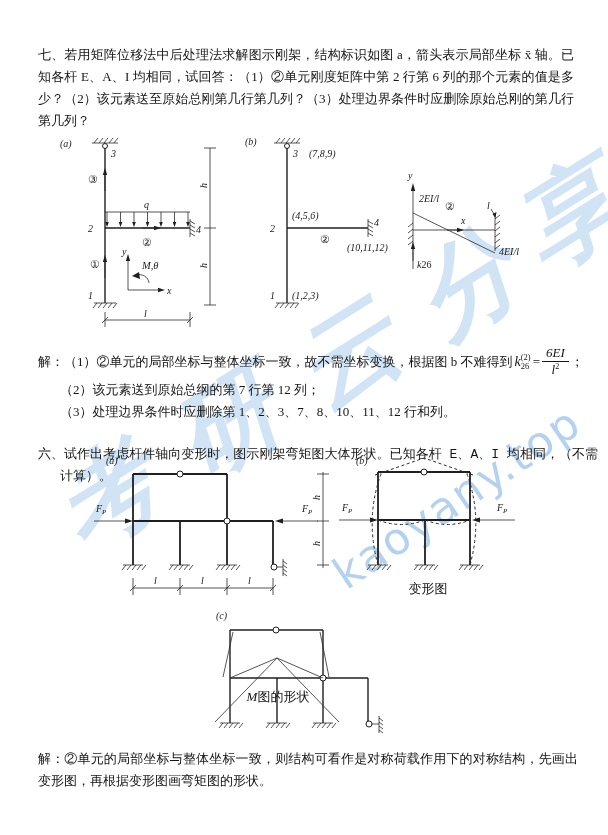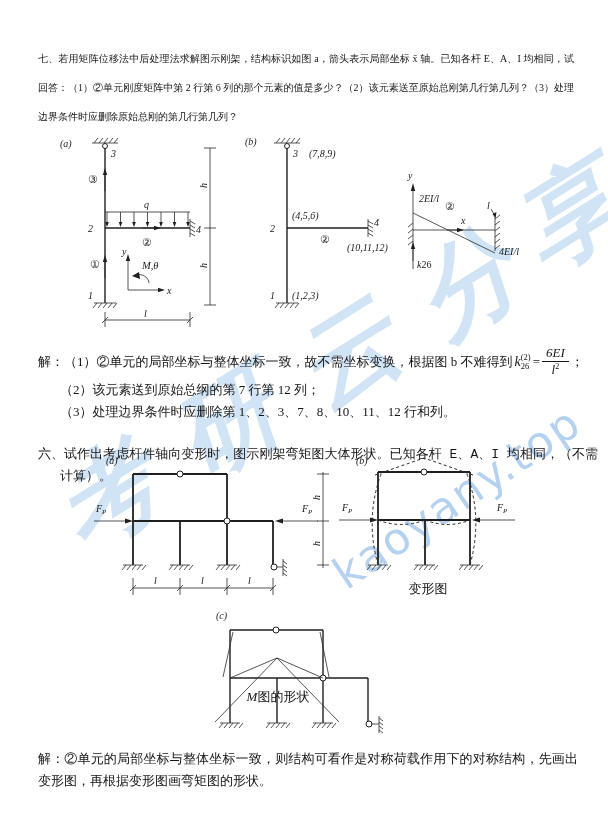--- a/index.html
+++ b/index.html
@@ -1,19 +1,19 @@
 <!DOCTYPE html>
 <html><head>
 <meta charset="utf-8">
 <style>
   html,body{margin:0;padding:0;background:#fff;}
   .page{position:relative;width:608px;height:835px;background:#ffffff;overflow:hidden;
         font-family:"Liberation Serif",serif;color:#151515;}
   
-  .para{position:absolute;font-size:10px;line-height:29px;text-align:justify;}
+  .para{position:absolute;font-size:13px;line-height:22px;text-align:justify;}
   .para2{position:absolute;font-size:13px;line-height:22px;text-align:justify;}
   .sol-line{position:absolute;font-size:13px;white-space:nowrap;}
   .sol1{display:flex;align-items:center;white-space:nowrap;}
   .caption{position:absolute;font-size:13px;text-align:center;}
   
   .ksym{font-style:italic;font-size:14px;margin-left:2px;}
   .supsub{display:inline-flex;flex-direction:column;font-size:8.5px;line-height:9px;vertical-align:-5px;margin-right:2px;}
   .frac{display:inline-block;text-align:center;vertical-align:middle;font-style:italic;margin:12px 2px;}
   .frac .num{display:block;border-bottom:1px solid #151515;padding:0 4px;font-size:13px;}
   .frac .den{display:block;font-size:13px;}

